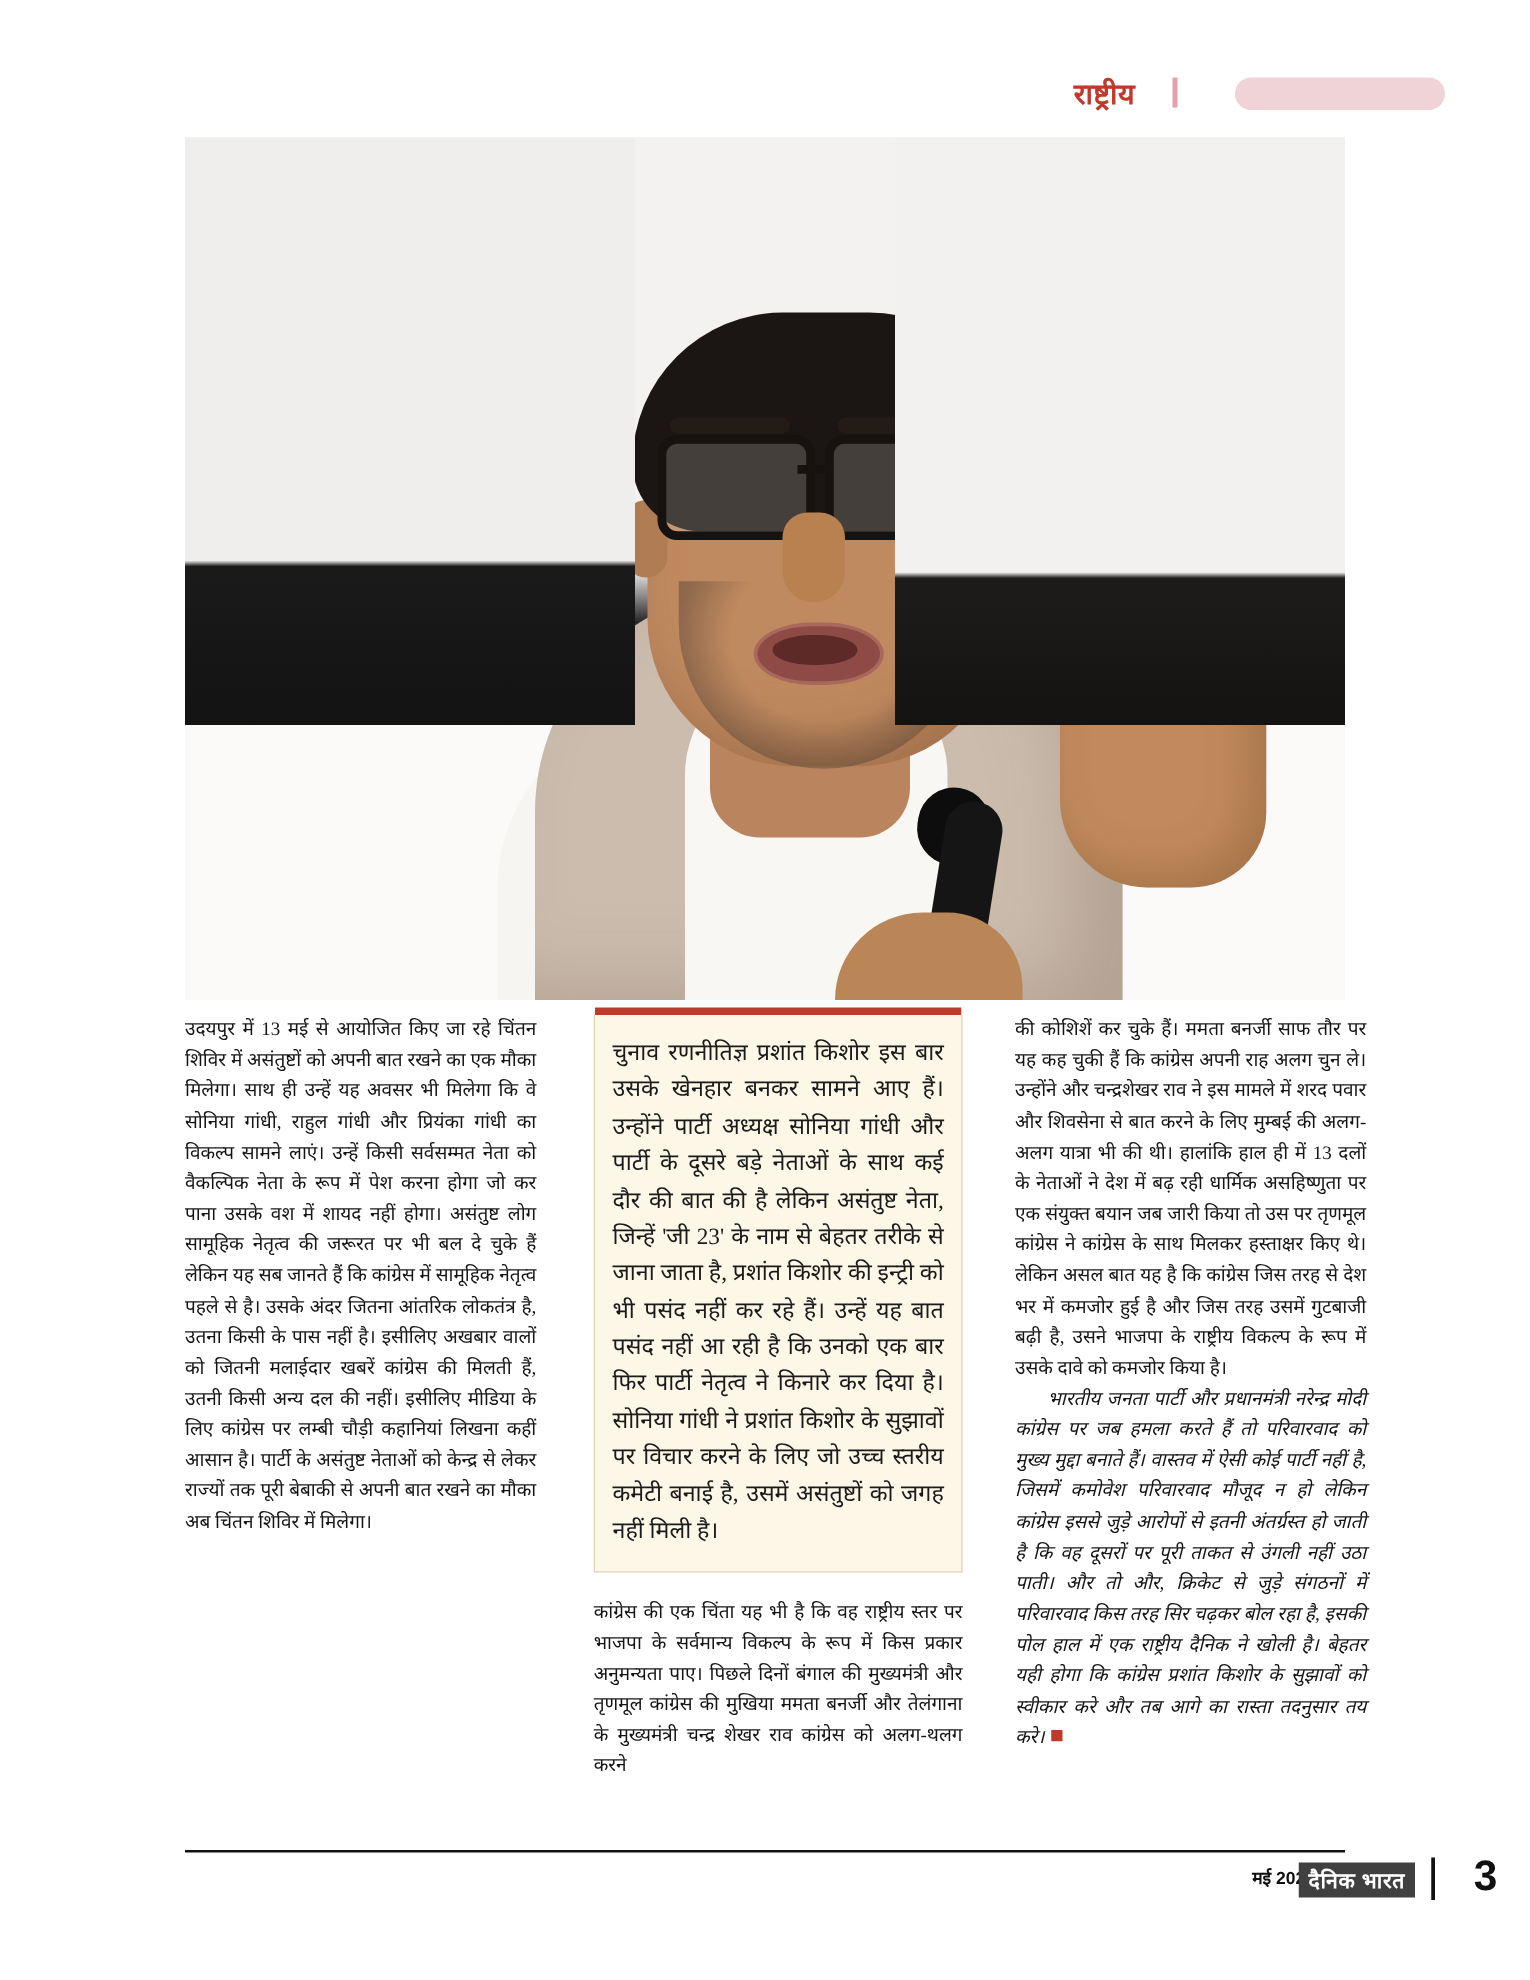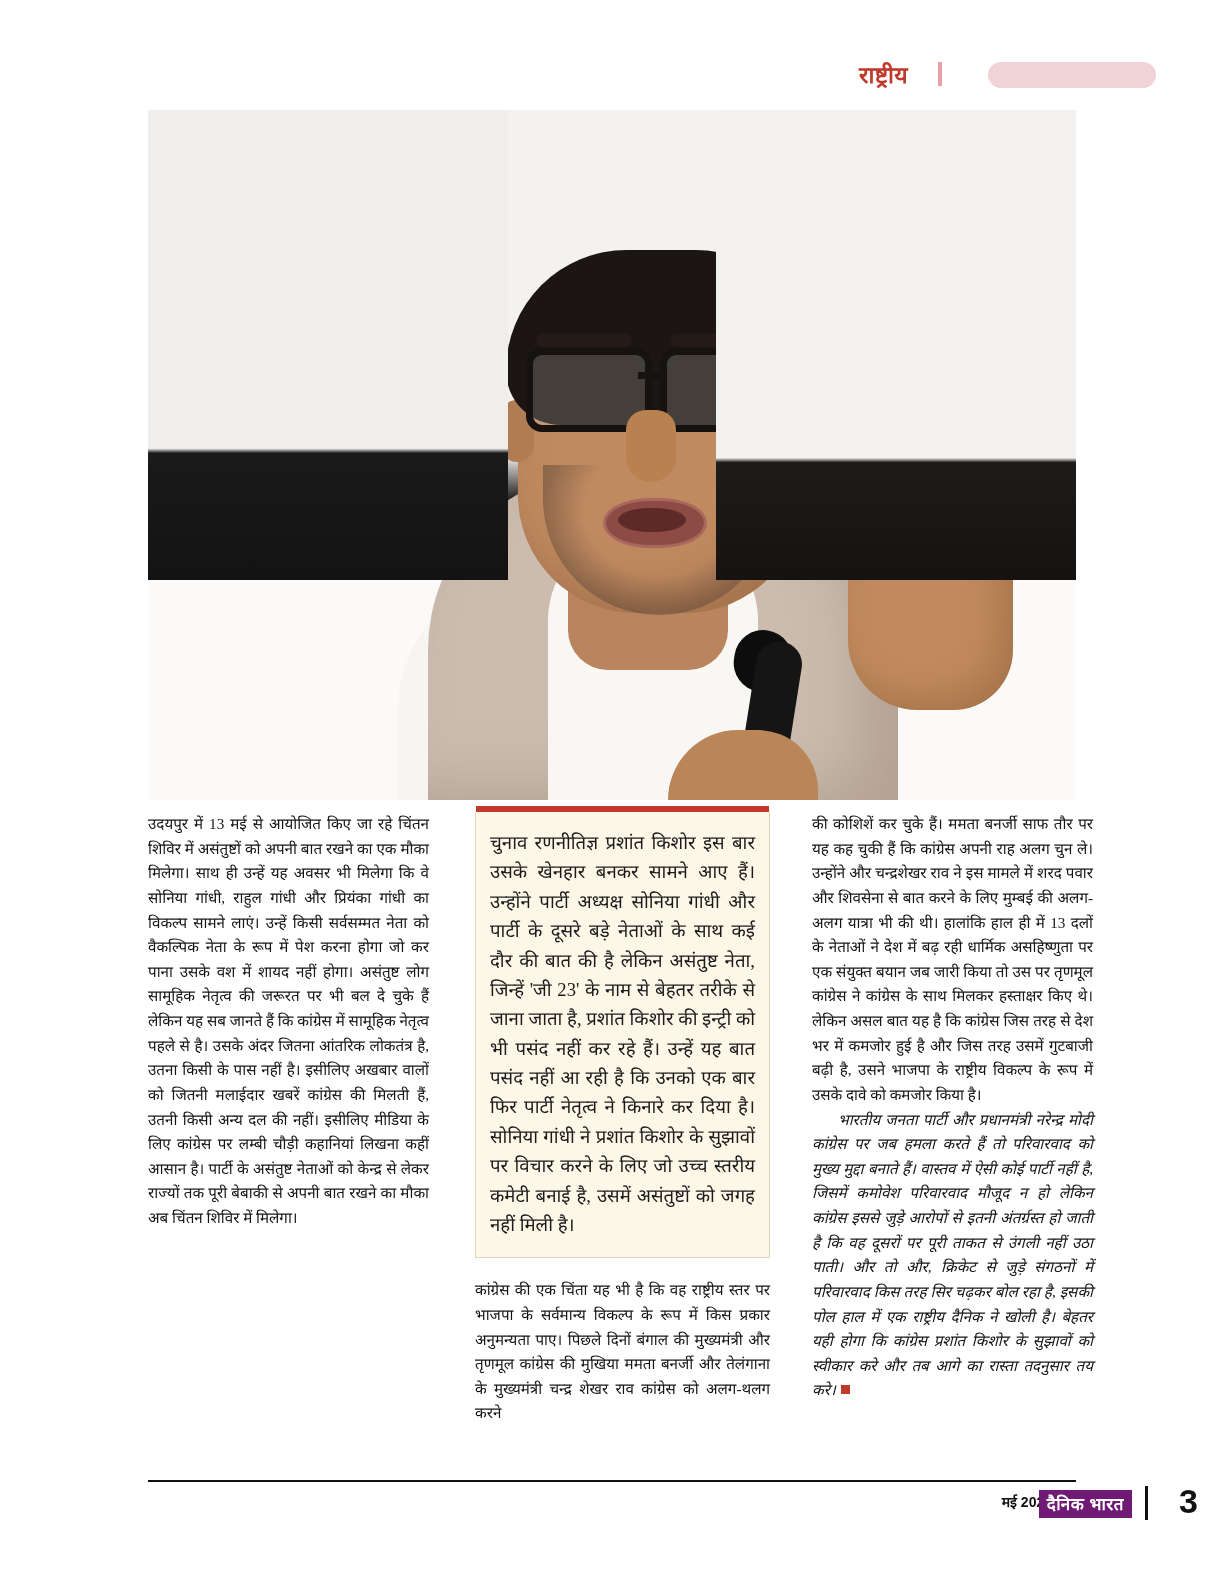--- a/index.html
+++ b/index.html
@@ -354,21 +354,21 @@
     color: #111;
   }
   .footer-logo {
     position: absolute;
     right: 92px;
     top: 10px;
     font-size: 17px;
     font-weight: bold;
     font-family: "Liberation Sans", sans-serif;
     color: #ffffff;
-    background: #701a75;
+    background: #404040;
     padding: 2px 8px 3px 8px;
     letter-spacing: .5px;
   }
   .footer-sep {
     position: absolute;
     right: 76px;
     top: 6px;
     width: 3px;
     height: 34px;
     background: #111;

